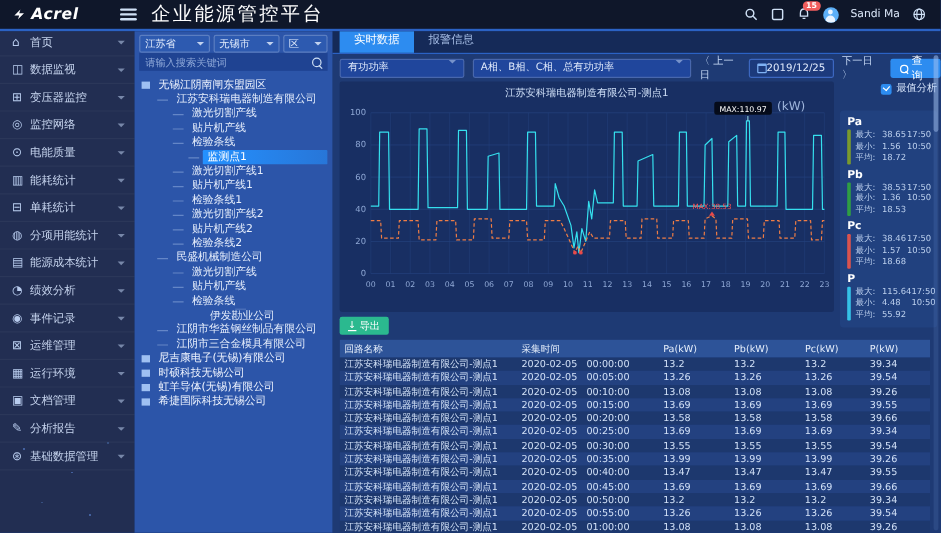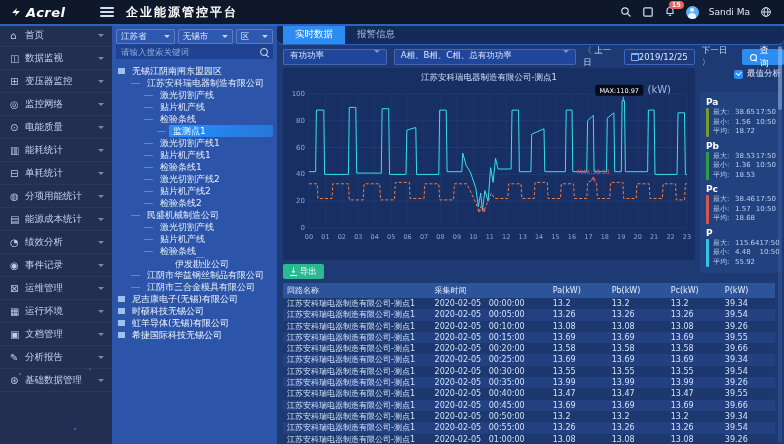--- a/index.html
+++ b/index.html
@@ -8,21 +8,21 @@
        -webkit-font-smoothing:antialiased;}
   .app{position:relative;width:784px;height:444px;}
 
   
   .topbar{position:absolute;left:0;top:0;right:0;height:24px;background:#0f172a;
           border-bottom:2px solid #2b62c4;display:flex;align-items:center;z-index:5;}
   .logo{width:88px;display:flex;align-items:center;gap:4px;padding-left:10px;color:#fff;
         font-style:italic;font-weight:bold;font-size:13px;letter-spacing:.5px;}
   .burger{width:14px;height:10px;display:flex;flex-direction:column;justify-content:space-between;margin:0 12px 0 2px;cursor:pointer;}
   .burger i{height:2px;background:#cfe0f5;border-radius:1px;}
-  .apptitle{color:#fff;font-size:12px;font-weight:bold;letter-spacing:2px;text-align:right;}
+  .apptitle{color:#fff;font-size:16px;font-weight:normal;letter-spacing:2px;text-align:right;}
   .top-right{margin-left:auto;display:flex;align-items:center;gap:10px;padding-right:12px;}
   .tico{width:12px;height:12px;display:block;}
   .bellwrap{position:relative;}
   .badge{position:absolute;top:-5px;left:5px;background:#f25e5e;color:#fff;font-size:6.5px;
          line-height:8px;padding:0 3px;border-radius:5px;font-weight:bold;}
   .avatar{width:13px;height:13px;border-radius:50%;background:#5db0f8;position:relative;overflow:hidden;}
   .avatar::before{content:"";position:absolute;left:4.5px;top:2.5px;width:4px;height:4px;border-radius:50%;background:#eaf4ff;}
   .avatar::after{content:"";position:absolute;left:2.5px;top:7.5px;width:8px;height:6px;border-radius:4px 4px 0 0;background:#eaf4ff;}
   .uname{color:#dce8fa;font-size:9px;}
 
@@ -59,21 +59,21 @@
   .t-item .twig{display:inline-block;width:9px;height:0;border-top:1px solid rgba(205,225,255,.35);margin-right:3px;flex:none;}
   .t-item .bld{display:none;width:7px;height:6px;margin-right:3px;flex:none;position:relative;background:linear-gradient(#9fc0f2,#9fc0f2);}
   .t-item.park .bld{display:inline-block;}
   .t-item.park{color:#f0f5ff;}
   .t-item .lab{padding:0 4px;}
   .t-item.selected .lab{background:linear-gradient(90deg,#2491ff,rgba(36,145,255,.55));color:#fff;
        flex:1;border-radius:1px;}
 
   
   .content{position:absolute;left:277px;top:24px;right:0;bottom:0;background:#1e3a74;z-index:2;}
-  .tabstrip{position:absolute;left:0;top:0;right:0;height:20px;background:#152a58;border-bottom:1px solid #2b62c4;display:flex;padding-left:6px;border-radius:6px;}
+  .tabstrip{position:absolute;left:0;top:0;right:0;height:20px;background:#152a58;border-bottom:1px solid #2b62c4;display:flex;padding-left:6px;}
   .tab{height:20px;line-height:20px;padding:0 12px;font-size:9.5px;color:#a9c0e8;cursor:pointer;}
   .tab.active{background:#2d8cf0;color:#fff;}
   .controls{position:absolute;left:6px;top:25px;height:16px;display:flex;align-items:center;gap:7px;}
   .csel{height:16px;background:#20469c;border:1px solid rgba(255,255,255,.18);border-radius:2px;display:flex;align-items:flex-start;justify-content:space-between;padding:0 6px;color:#dfe9fb;font-size:8.5px;cursor:pointer;box-sizing:border-box;}
   .c1{width:112px}.c2{width:198px}
   .pagerbtn{color:#c9dcf8;font-size:8.5px;cursor:pointer;}
   .datebox{height:16px;border:1px solid #3c67c0;background:#1c3a7c;border-radius:2px;display:flex;align-items:center;gap:0;padding:0 6px;color:#dfe9fb;font-size:8.5px;cursor:pointer;box-sizing:border-box;}
   .calico{width:8px;height:8px;border:1px solid #7fb2f4;border-top-width:2px;border-radius:1px;box-sizing:border-box;}
   .querybtn{height:16px;background:#2d8cf0;border-radius:2px;color:#fff;font-size:9px;display:flex;align-items:center;gap:3px;padding:0 8px;cursor:pointer;}
   .wmag{width:5px;height:5px;border:1px solid #fff;border-radius:50%;position:relative;}

